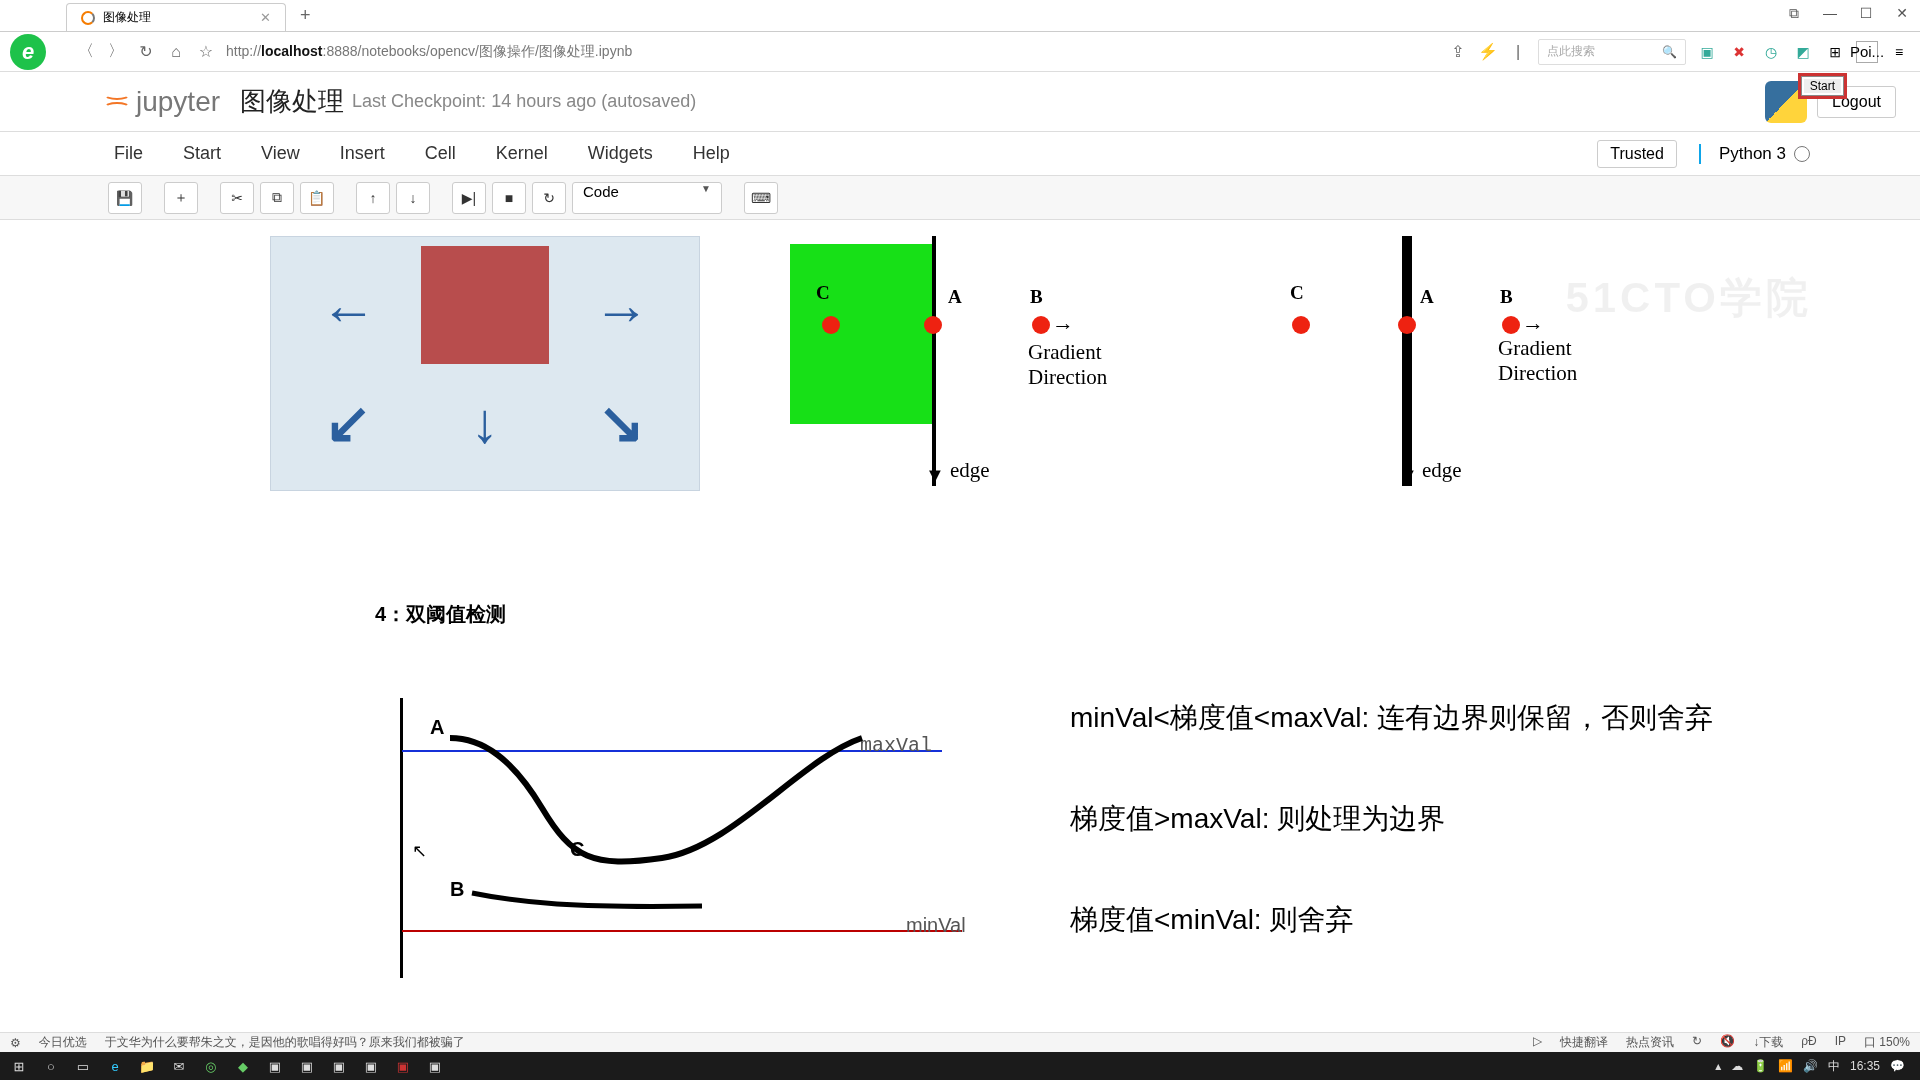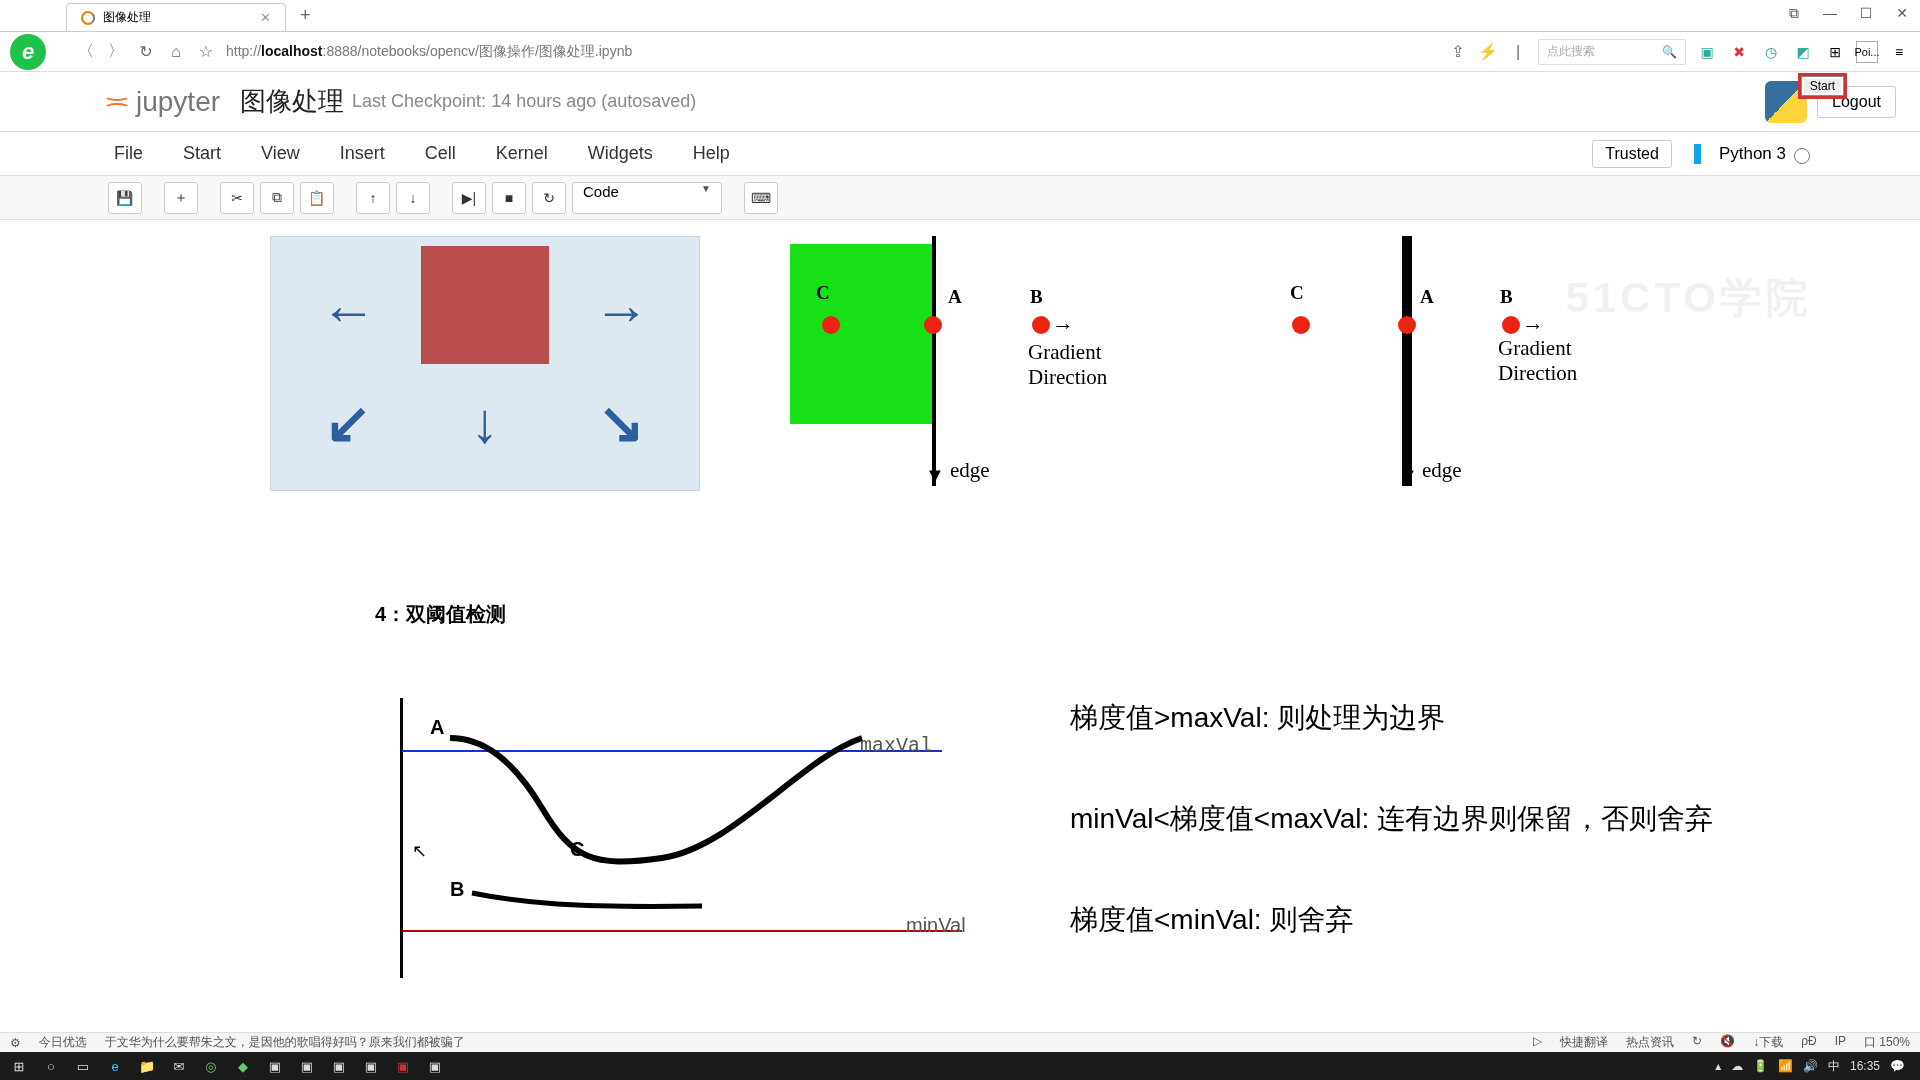--- a/index.html
+++ b/index.html
@@ -19,35 +19,35 @@
 .url b { color:#111; font-weight:bold; }
 .spacer { flex:1; }
 .search-box { border:1px solid #ddd; width:148px; height:26px; display:flex; align-items:center; padding:0 8px; color:#aaa; font-size:12px; border-radius:2px; }
 .search-box .mg { margin-left:auto; color:#888; }
 .right-ico { width:22px; height:22px; display:flex; align-items:center; justify-content:center; font-size:14px; }
 .win-btn { width:36px; height:36px; display:flex; align-items:center; justify-content:center; color:#555; font-size:14px; }
 
 
 .jup-wrap { width:1920px; margin:0; background:#fff; }
 .jup-header { height:60px; display:flex; align-items:center; padding:0 24px 0 102px; border-bottom:1px solid #ddd; }
-.jup-logo { display:flex; align-items:center; gap:4px; font-size:28px; color:#777; }
+.jup-logo { display:flex; align-items:flex-start; gap:4px; font-size:28px; color:#777; }
 .jup-logo .sw { width:30px; height:30px; position:relative; }
 .jup-logo .sw::before,.jup-logo .sw::after { content:""; position:absolute; left:2px; right:2px; height:6px; border:2px solid #f37626; border-radius:50%; }
 .jup-logo .sw::before { top:4px; border-top-color:transparent; border-left-color:transparent; border-right-color:transparent; }
 .jup-logo .sw::after { bottom:4px; border-bottom-color:transparent; border-left-color:transparent; border-right-color:transparent; }
 .nb-title { font-size:26px; margin-left:20px; color:#222; }
 .nb-cp { font-size:18px; color:#888; margin-left:8px; }
 .logout { margin-left:auto; border:1px solid #ccc; padding:6px 14px; border-radius:3px; font-size:16px; background:#fff; }
 .py-ico { width:42px; height:42px; background:linear-gradient(135deg,#366f9e 50%,#ffd43b 50%); border-radius:6px; margin-right:10px; }
 
 .menubar { height:44px; display:flex; align-items:center; padding:0 0 0 114px; border-bottom:1px solid #ddd; font-size:18px; gap:40px; }
 .menubar .menu-item { color:#333; }
 .menubar .right { margin-left:auto; display:flex; align-items:center; gap:22px; padding-right:110px; }
 .trusted { border:1px solid #ccc; padding:4px 12px; border-radius:3px; font-size:16px; }
-.kernel-ind { display:flex; align-items:flex-end; gap:8px; font-size:17px; border-left:7px solid #0ea5e9; padding-left:18px; }
+.kernel-ind { display:flex; align-items:center; gap:8px; font-size:17px; border-left:2px solid #0ea5e9; padding-left:18px; }
 .kernel-ind .circle { width:16px; height:16px; border:1.5px solid #777; border-radius:50%; }
 
 .toolbar { height:44px; display:flex; align-items:center; padding:0 0 0 108px; gap:6px; background:#f7f7f7; border-bottom:1px solid #ddd; }
 .tbtn { width:34px; height:32px; border:1px solid #ccc; background:#fff; border-radius:3px; display:flex; align-items:center; justify-content:center; font-size:14px; color:#333; }
 .tsep { width:10px; }
 .tsel { width:150px; height:32px; border:1px solid #ccc; background:#fff; border-radius:3px; padding:0 10px; display:flex; align-items:flex-start; font-size:15px;gap:24px; }
 .tsel .car { margin-left:auto; font-size:10px; color:#555; }
 
 
 .nb-body { background:#fff; margin:0 100px; min-height:880px; padding:8px 0 0 0; position:relative; }
@@ -129,21 +129,21 @@
   <div class="nav-ico">|</div>
   <div class="search-box">
     <span>点此搜索</span>
       <span class="mg">🔍</span>
   </div>
   <div class="right-ico" style="color:#3a9">▣</div>
   <div class="right-ico" style="color:#d33">✖</div>
   <div class="right-ico" style="color:#3a9">◷</div>
   <div class="right-ico" style="color:#3a9">◩</div>
   <div class="right-ico">⊞</div>
-  <div class="right-ico" style="border:1px solid #aaa;font-size:11px;">Poi...</div>
+  <div class="right-ico" style="border:1px solid #aaa;font-size:15px;">Poi...</div>
   <div class="right-ico">≡</div>
 </div>
 
 <div class="jup-wrap">
   <div class="jup-header">
     <div class="jup-logo">
       <span class="sw"></span>
         <span>jupyter</span>
     </div>
     <span class="nb-title">图像处理</span>
@@ -265,22 +265,22 @@
         <span class="lbl" style="left:490px; top:216px;margin-left:36px;">minVal</span>
         <span class="lbl" style="left:50px; top:18px; color:#000; font-weight:bold;">A</span>
         <span class="lbl" style="left:190px; top:140px; color:#000; font-weight:bold;">C</span>
         <span class="lbl" style="left:70px; top:180px; color:#000; font-weight:bold;">B</span>
         <svg style="position:absolute;left:22px;top:0;" width="560" height="280">
           <path d="M48 40 C80 40 110 60 140 110 C170 160 190 170 260 160 C330 150 400 60 460 40" stroke="#000" stroke-width="6" fill="none"></path>
           <path d="M70 195 C120 205 170 210 300 208" stroke="#000" stroke-width="5" fill="none"></path>
         </svg>
       </div>
       <div class="thresh-texts">
+        <p>minVal&lt;梯度值&lt;maxVal: 连有边界则保留，否则舍弃</p>
         <p>梯度值&gt;maxVal: 则处理为边界</p>
-        <p>minVal&lt;梯度值&lt;maxVal: 连有边界则保留，否则舍弃</p>
         <p>梯度值&lt;minVal: 则舍弃</p>
       </div>
     </div>
   </div>
 </div>
 
 <div class="status-strip">
   <span>⚙</span>
   <span>今日优选</span>
   <span>于文华为什么要帮朱之文，是因他的歌唱得好吗？原来我们都被骗了</span>

